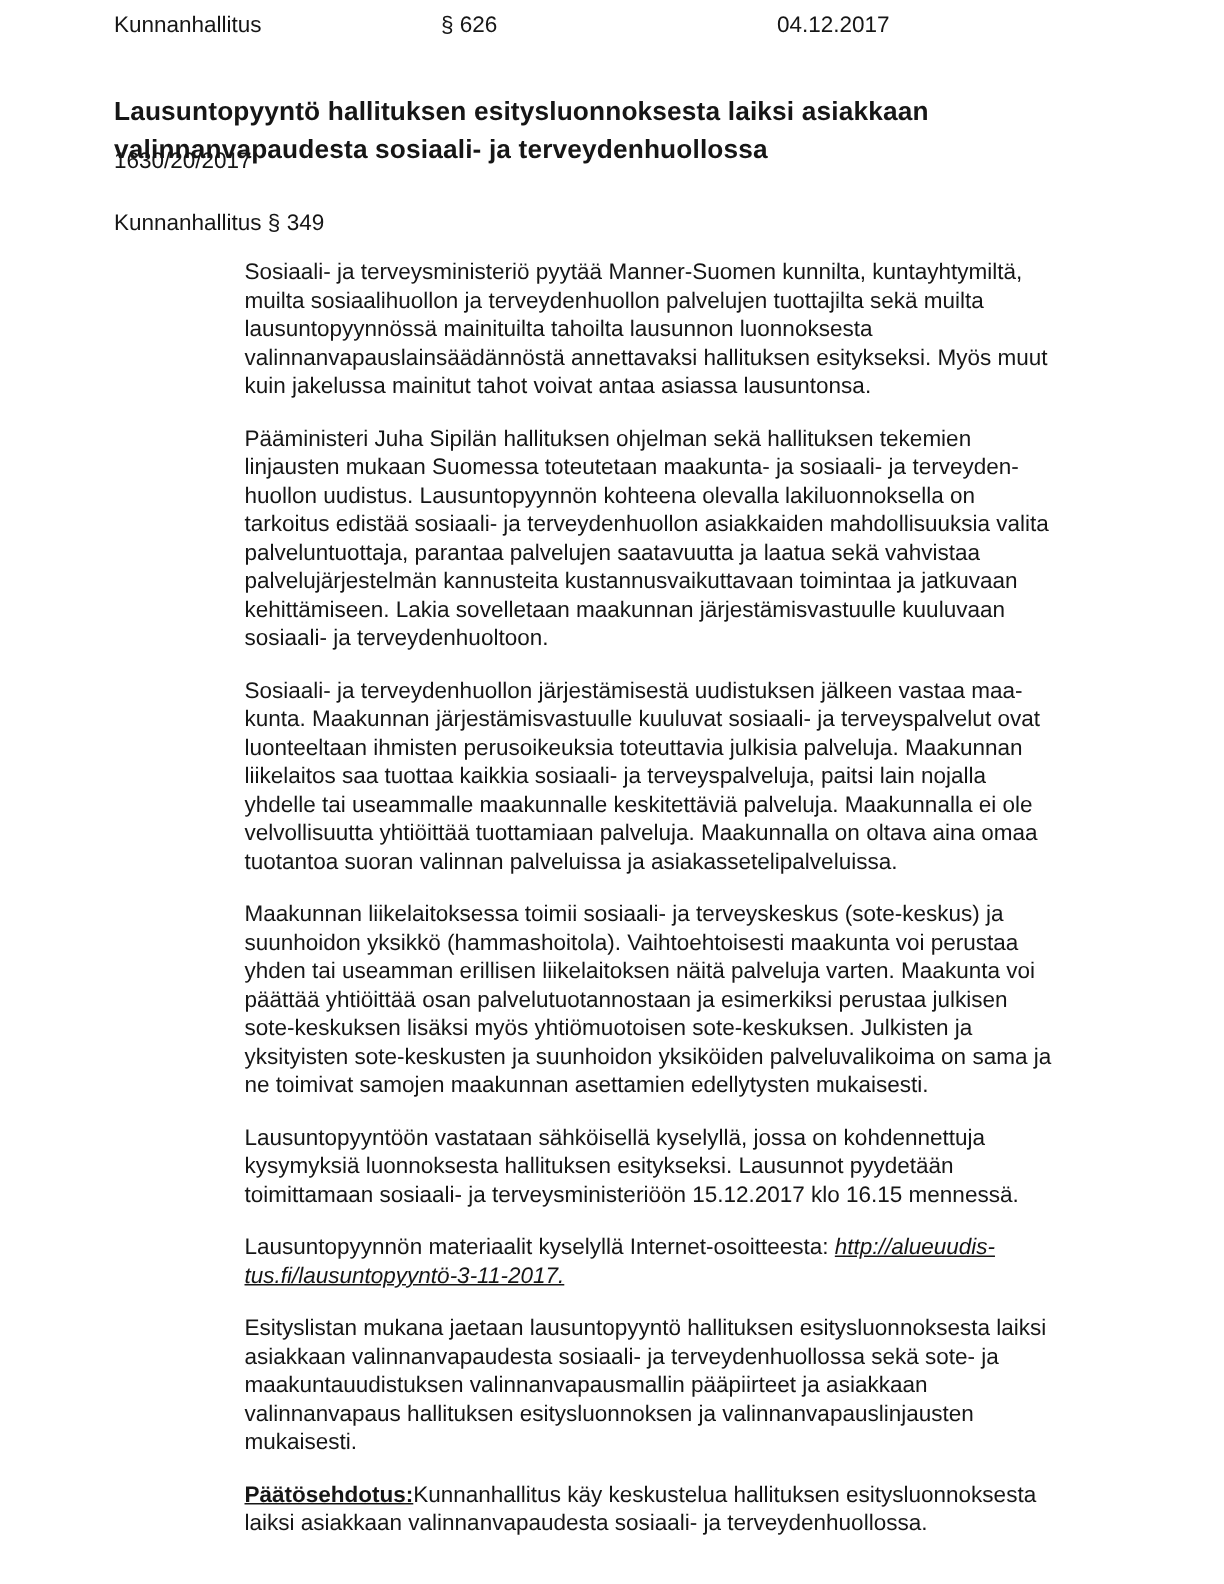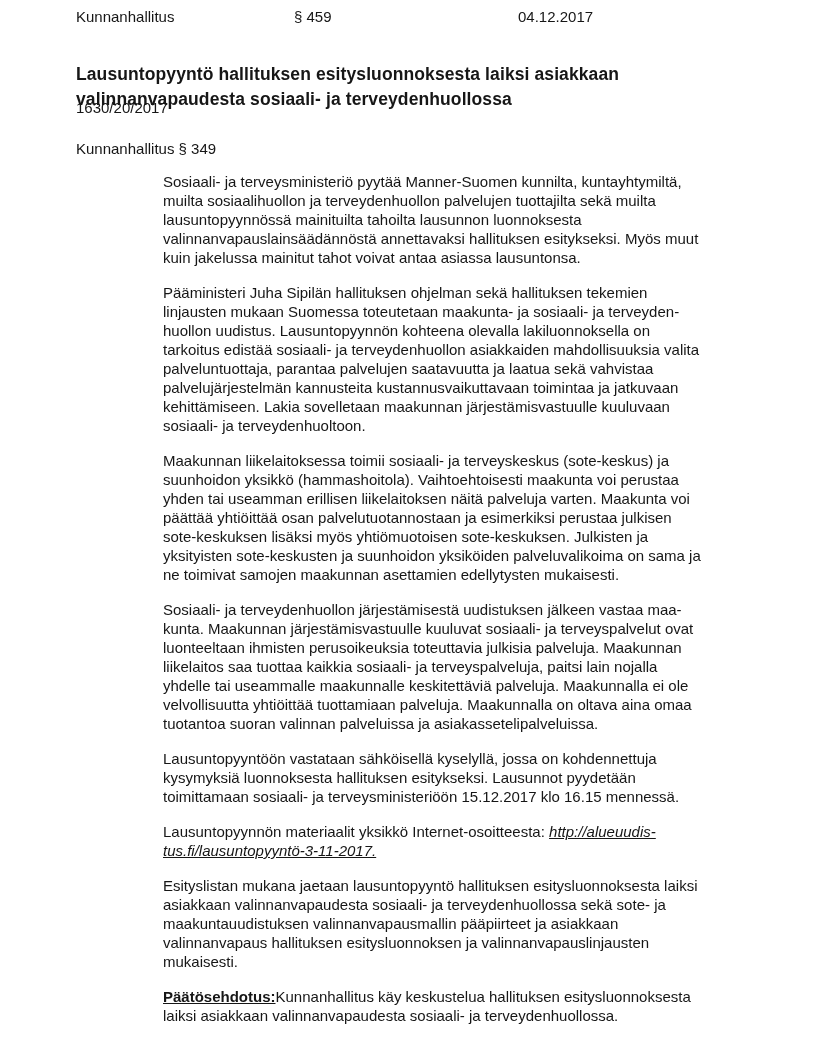--- a/index.html
+++ b/index.html
@@ -76,21 +76,21 @@
     white-space: pre-line;
   }
 </style>
 </head>
 <body>
 
 <div class="page">
 
   <div>
     <span class="doc-header-item org">Kunnanhallitus</span>
-    <span class="doc-header-item sect">§ 459</span>
+    <span class="doc-header-item sect">§ 626</span>
     <span class="doc-header-item date">04.12.2017</span>
   </div>
 
   <div class="doc-title">
     <div>Lausuntopyyntö hallituksen esitysluonnoksesta laiksi asiakkaan</div>
     <div>valinnanvapaudesta sosiaali- ja terveydenhuollossa</div>
   </div>
 
   <div class="case-number">1630/20/2017</div>
 
@@ -103,39 +103,39 @@
 valinnanvapauslainsäädännöstä annettavaksi hallituksen esitykseksi. Myös muut
 kuin jakelussa mainitut tahot voivat antaa asiassa lausuntonsa.</p>
     <p class="body-para">Pääministeri Juha Sipilän hallituksen ohjelman sekä hallituksen tekemien
 linjausten mukaan Suomessa toteutetaan maakunta- ja sosiaali- ja terveyden-
 huollon uudistus. Lausuntopyynnön kohteena olevalla lakiluonnoksella on
 tarkoitus edistää sosiaali- ja terveydenhuollon asiakkaiden mahdollisuuksia valita
 palveluntuottaja, parantaa palvelujen saatavuutta ja laatua sekä vahvistaa
 palvelujärjestelmän kannusteita kustannusvaikuttavaan toimintaa ja jatkuvaan
 kehittämiseen. Lakia sovelletaan maakunnan järjestämisvastuulle kuuluvaan
 sosiaali- ja terveydenhuoltoon.</p>
+    <p class="body-para">Sosiaali- ja terveydenhuollon järjestämisestä uudistuksen jälkeen vastaa maa-
+kunta. Maakunnan järjestämisvastuulle kuuluvat sosiaali- ja terveyspalvelut ovat
+luonteeltaan ihmisten perusoikeuksia toteuttavia julkisia palveluja. Maakunnan
+liikelaitos saa tuottaa kaikkia sosiaali- ja terveyspalveluja, paitsi lain nojalla
+yhdelle tai useammalle maakunnalle keskitettäviä palveluja. Maakunnalla ei ole
+velvollisuutta yhtiöittää tuottamiaan palveluja. Maakunnalla on oltava aina omaa
+tuotantoa suoran valinnan palveluissa ja asiakassetelipalveluissa.</p>
     <p class="body-para">Maakunnan liikelaitoksessa toimii sosiaali- ja terveyskeskus (sote-keskus) ja
 suunhoidon yksikkö (hammashoitola). Vaihtoehtoisesti maakunta voi perustaa
 yhden tai useamman erillisen liikelaitoksen näitä palveluja varten. Maakunta voi
 päättää yhtiöittää osan palvelutuotannostaan ja esimerkiksi perustaa julkisen
 sote-keskuksen lisäksi myös yhtiömuotoisen sote-keskuksen. Julkisten ja
 yksityisten sote-keskusten ja suunhoidon yksiköiden palveluvalikoima on sama ja
 ne toimivat samojen maakunnan asettamien edellytysten mukaisesti.</p>
-    <p class="body-para">Sosiaali- ja terveydenhuollon järjestämisestä uudistuksen jälkeen vastaa maa-
-kunta. Maakunnan järjestämisvastuulle kuuluvat sosiaali- ja terveyspalvelut ovat
-luonteeltaan ihmisten perusoikeuksia toteuttavia julkisia palveluja. Maakunnan
-liikelaitos saa tuottaa kaikkia sosiaali- ja terveyspalveluja, paitsi lain nojalla
-yhdelle tai useammalle maakunnalle keskitettäviä palveluja. Maakunnalla ei ole
-velvollisuutta yhtiöittää tuottamiaan palveluja. Maakunnalla on oltava aina omaa
-tuotantoa suoran valinnan palveluissa ja asiakassetelipalveluissa.</p>
     <p class="body-para">Lausuntopyyntöön vastataan sähköisellä kyselyllä, jossa on kohdennettuja
 kysymyksiä luonnoksesta hallituksen esitykseksi. Lausunnot pyydetään
 toimittamaan sosiaali- ja terveysministeriöön 15.12.2017 klo 16.15 mennessä.</p>
 
-    <p class="body-para-inline"><span>Lausuntopyynnön materiaalit yksikkö Internet-osoitteesta: </span><span class="doc-link">http://alueuudis-</span><br><span class="doc-link">tus.fi/lausuntopyyntö-3-11-2017.</span></p>
+    <p class="body-para-inline"><span>Lausuntopyynnön materiaalit kyselyllä Internet-osoitteesta: </span><span class="doc-link">http://alueuudis-</span><br><span class="doc-link">tus.fi/lausuntopyyntö-3-11-2017.</span></p>
 
     <p class="body-para">Esityslistan mukana jaetaan lausuntopyyntö hallituksen esitysluonnoksesta laiksi
 asiakkaan valinnanvapaudesta sosiaali- ja terveydenhuollossa sekä sote- ja
 maakuntauudistuksen valinnanvapausmallin pääpiirteet ja asiakkaan
 valinnanvapaus hallituksen esitysluonnoksen ja valinnanvapauslinjausten
 mukaisesti.</p>
 
     <p class="body-para-inline"><span class="decision-label">Päätösehdotus:</span><span class="decision-text">Kunnanhallitus käy keskustelua hallituksen esitysluonnoksesta
 laiksi asiakkaan valinnanvapaudesta sosiaali- ja terveydenhuollossa.</span></p>
   </div>

